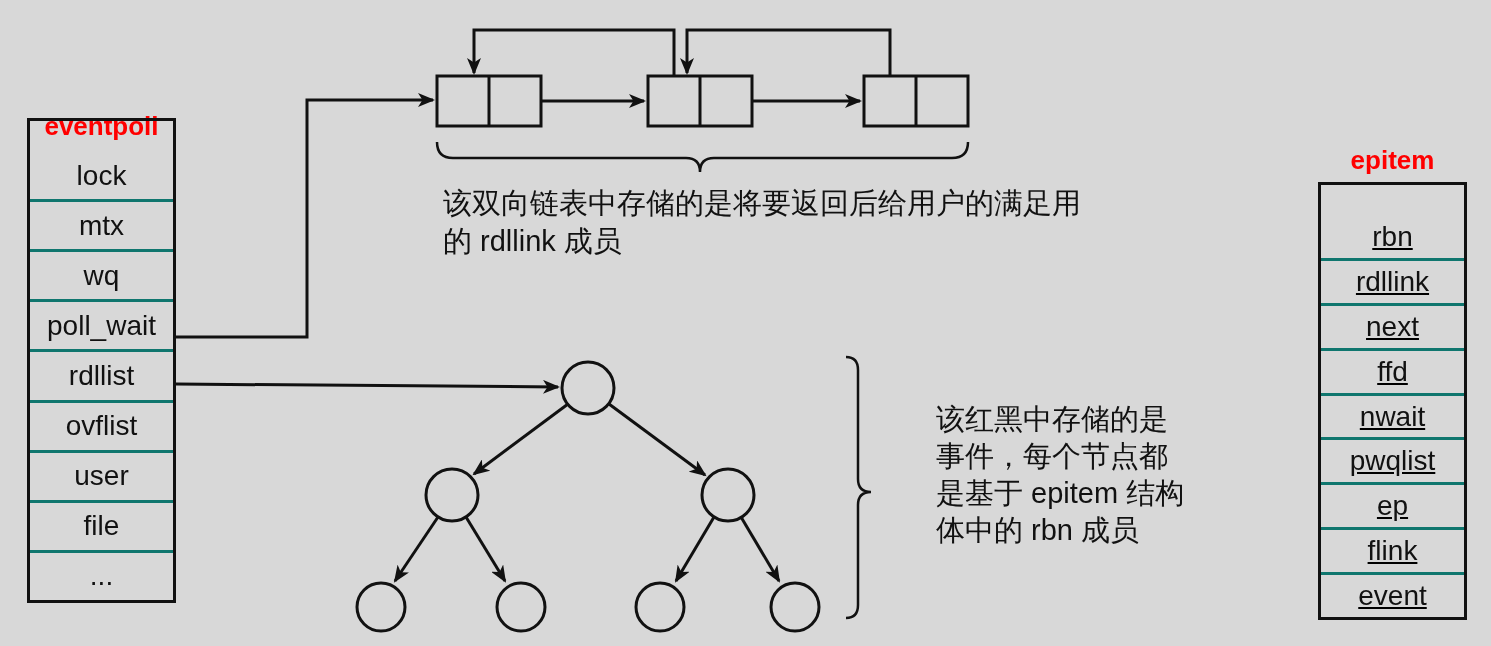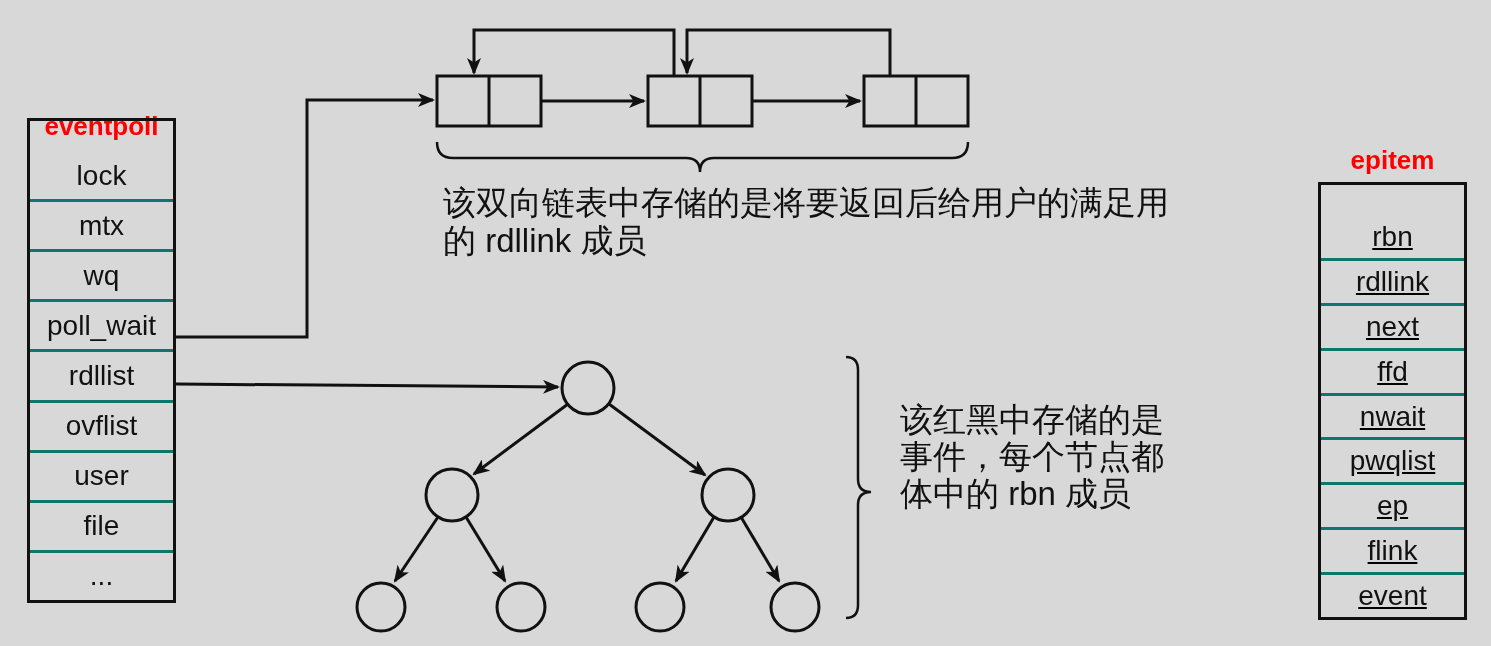--- a/index.html
+++ b/index.html
@@ -37,26 +37,26 @@
     overflow:hidden;
   }
   .struct-cell:first-child { border-top:none;margin-top:31px; }
   #eventpoll-struct .struct-cell:nth-child(10) {
     font-weight:bold;
     font-size:30px;
     letter-spacing:2px;
   }
   .caption {
     position:absolute;
-    font-size:33px;
+    font-size:29px;
     line-height:38px;
     color:#111111;
     white-space:nowrap;
   }
-  #rbtree-caption { line-height:37px; }
+  #rbtree-caption { line-height:37px;margin-left:36px; }
   svg.overlay {
     position:absolute;
     left:0; top:0;
     pointer-events:none;
   }
 </style>
 </head>
 <body>
 
 <div id="page">
@@ -92,20 +92,21 @@
   <div class="caption" id="list-caption" style="left:443px; top:184px;">
 
   <div class="caption-line">该双向链表中存储的是将要返回后给用户的满足用</div>
       <div class="caption-line">的 rdllink 成员</div>
     </div>
 
   <div class="caption" id="rbtree-caption" style="left:900px; top:401px;">
 
   <div class="caption-line">该红黑中存储的是</div>
       <div class="caption-line">事件，每个节点都</div>
+      <div class="caption-line">是基于 epitem 结构</div>
       <div class="caption-line">体中的 rbn 成员</div>
     </div>
 
   <svg class="overlay" width="1491" height="646" viewBox="0 0 1491 646">
     <defs>
       <marker id="arrow" markerUnits="userSpaceOnUse" markerWidth="18" markerHeight="14" refX="15" refY="7" orient="auto">
         <path d="M0,0 L17,7 L0,14 L4.5,7 Z" fill="#111111"></path>
       </marker>
     </defs>
 

